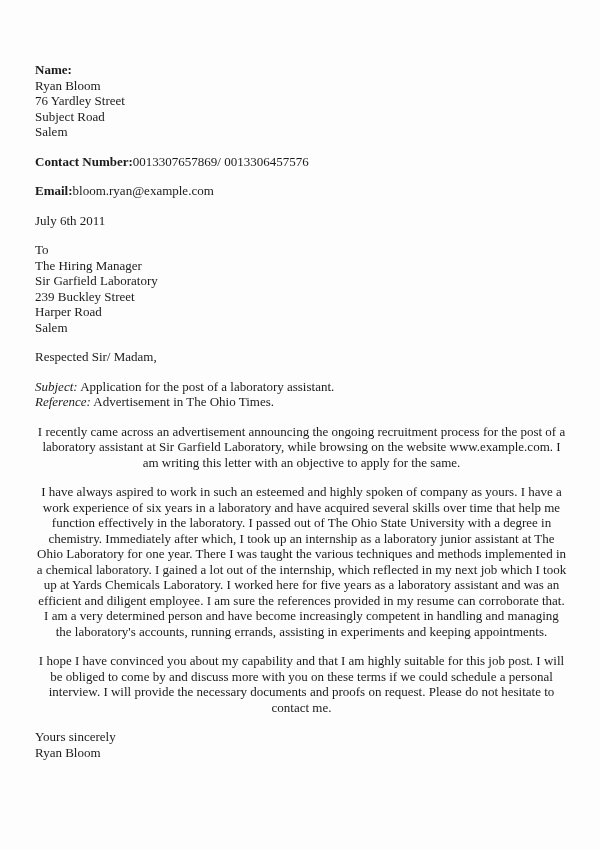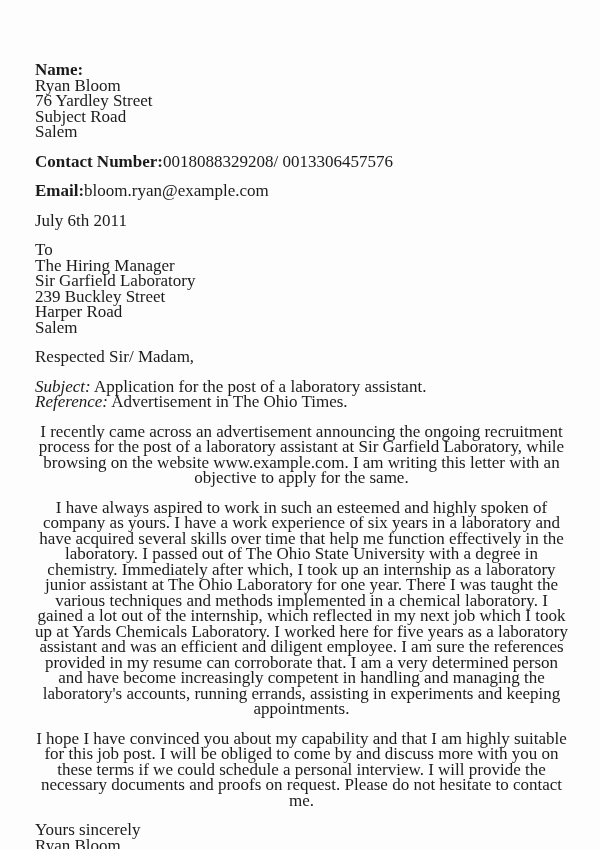--- a/index.html
+++ b/index.html
@@ -8,21 +8,21 @@
     background: #fdfdfd;
   }
   .page {
     position: relative;
     width: 600px;
     height: 849px;
     background: #fdfdfd;
     box-sizing: border-box;
     padding: 62px 32px 30px 35px;
     font-family: "Liberation Serif", "DejaVu Serif", serif;
-    font-size: 17px;
+    font-size: 13px;
     line-height: 15.5px;
     color: #1b1b1b;
     overflow: hidden;
   }
   .block {
     margin: 0 0 14px 0;
   }
   .line {
     white-space: nowrap;
   }
@@ -44,21 +44,21 @@
 
   <div class="block">
     <div class="line"><b class="lbl">Name:</b></div>
     <div class="line">Ryan Bloom</div>
     <div class="line">76 Yardley Street</div>
     <div class="line">Subject Road</div>
     <div class="line">Salem</div>
   </div>
 
   <div class="block">
-    <b class="lbl">Contact Number:</b><span>0018088329208/ 0013306457576</span>
+    <b class="lbl">Contact Number:</b><span>0013307657869/ 0013306457576</span>
   </div>
 
   <div class="block">
     <b class="lbl">Email:</b><span>bloom.ryan@example.com</span>
   </div>
 
   <div class="block">
     <span>July 6th 2011</span>
   </div>
 

